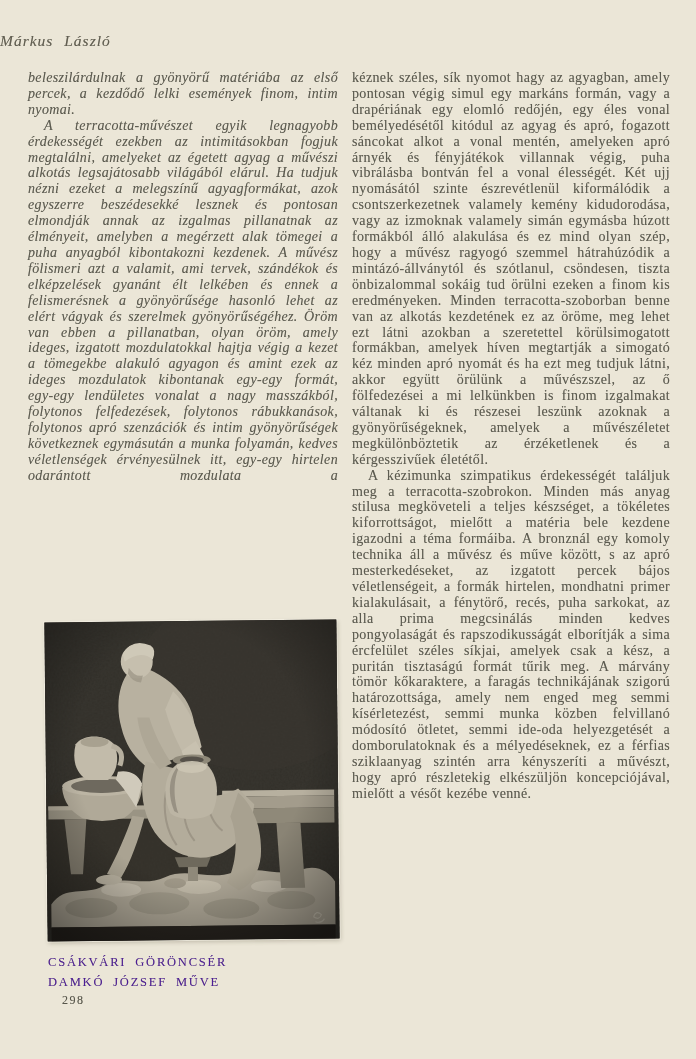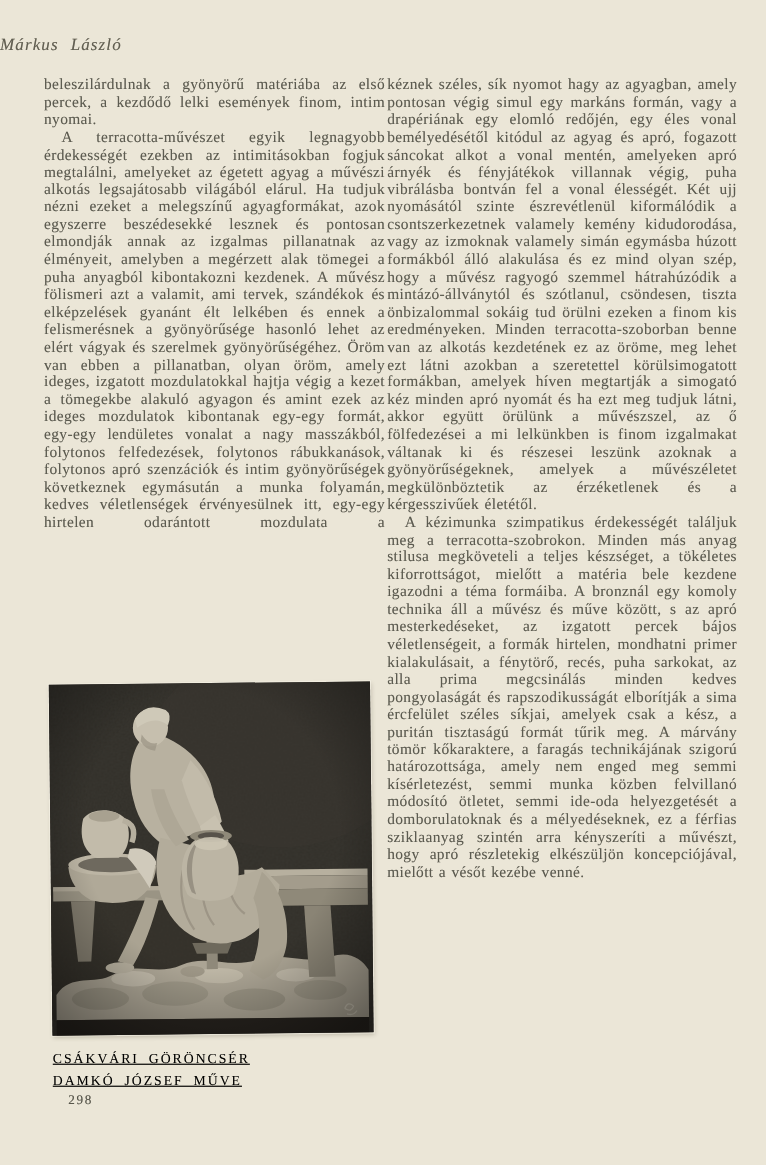--- a/index.html
+++ b/index.html
@@ -27,35 +27,34 @@
     position:absolute;top:70px;
     font-size:14px;line-height:15.9px;
     letter-spacing:0.35px;word-spacing:1px;
     color:#5c5b50;
     text-align:justify;
     text-shadow:0 0 0.6px rgba(92,91,80,0.40);
   }
   .col p{margin:0;}
   .col p.indent{text-indent:16px;}
   .col p.cut{text-align-last:justify;}
-  .col-left{left:40px;width:310px;}
+  .col-left{left:28px;width:310px;font-style:italic;}
   .col-right{left:352px;width:318px;}
   .figure{
     position:absolute;left:46px;top:621px;width:292px;height:319px;
     transform:rotate(-0.6deg);
     box-shadow:0 0 0 1px rgba(250,247,235,0.6), 1px 2px 4px rgba(60,50,30,0.25);
     background:#2a2722;
   }
   .figure svg{display:block;width:292px;height:319px;}
   .caption{
     position:absolute;left:48px;top:952px;
     font-size:12.5px;letter-spacing:1.8px;word-spacing:4px;
-    color:#000000;line-height:20px;
+    color:#4c1d95;line-height:20px;
     text-shadow:0 0 0.5px rgba(107,105,91,0.4);
-    text-decoration:underline;
   }
   .page-number{
     position:absolute;left:62px;top:993px;
     font-size:12px;letter-spacing:1.5px;color:#57564b;
     text-shadow:0 0 0.5px rgba(87,86,75,0.4);
   }
 </style>
 </head>
 <body>
 

